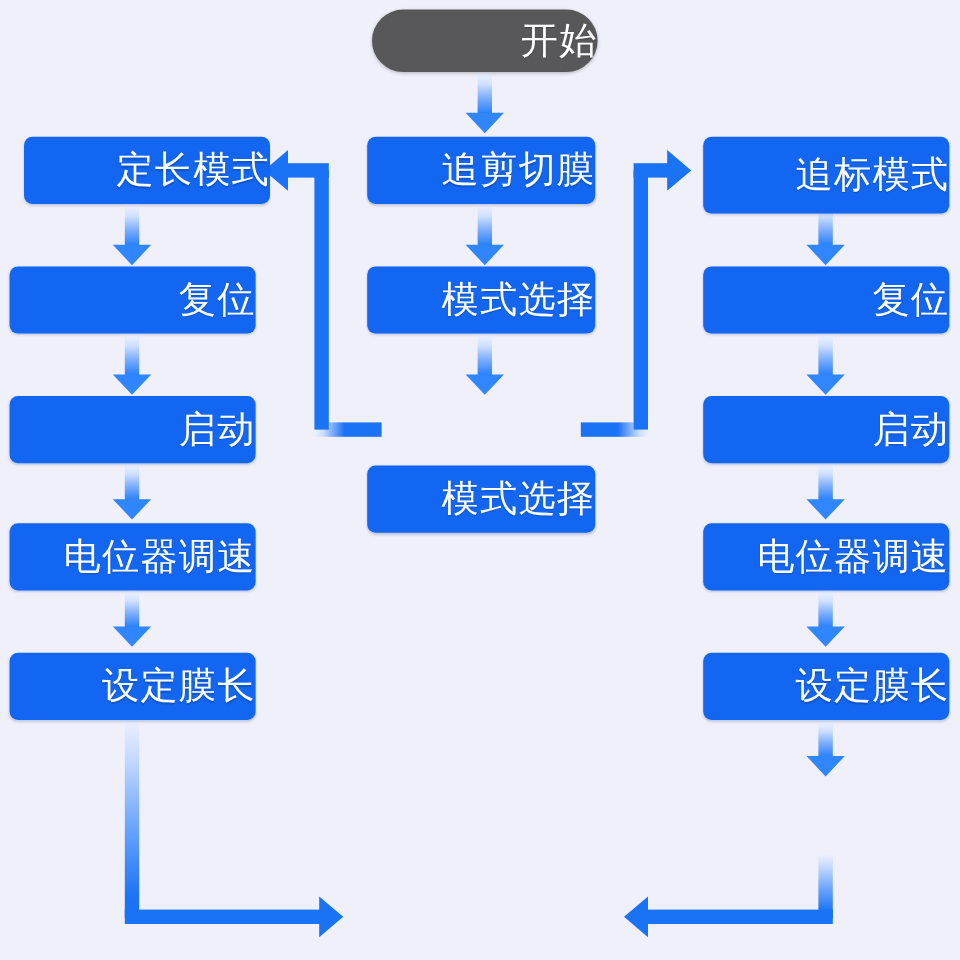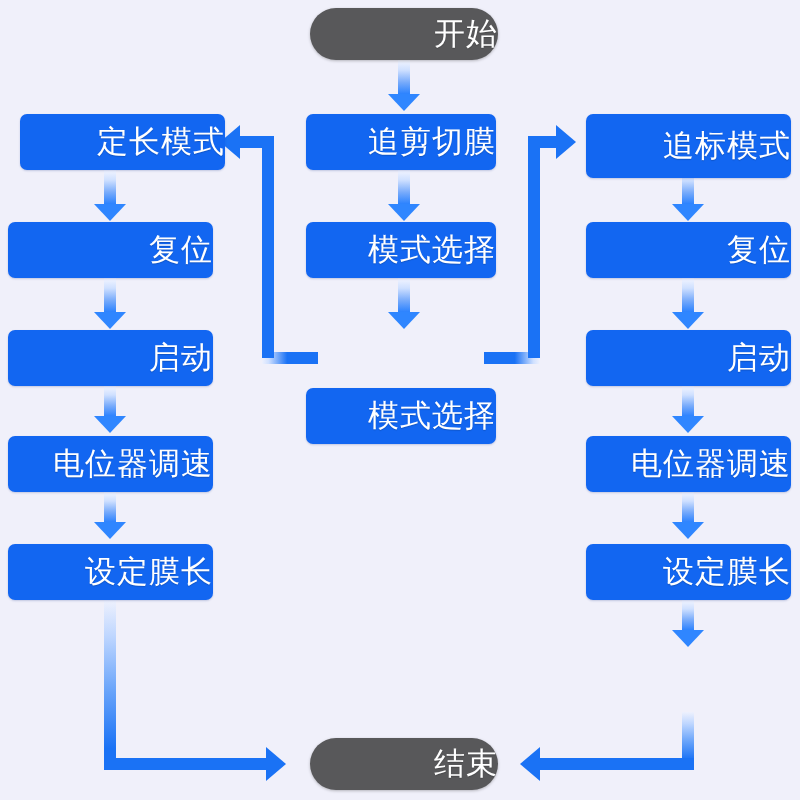--- a/index.html
+++ b/index.html
@@ -188,17 +188,14 @@
   </div>
 
   <div class="seg vshaft" style="left:682px;top:600px;height:32px;"></div>
   <div class="seg vhead" style="left:672px;top:630px;"></div>
 
 
   <div class="seg vfade" style="left:682px;top:712px;height:53px;"></div>
   <div class="seg hsolid" style="left:540px;top:758px;width:154px;"></div>
   <div class="seg hhead-l" style="left:520px;top:747px;"></div>
 
-  <div class="node term" style="left:310px;top:738px;width:188px;height:52px;">
-    <span>结束</span>
-  </div>
 
 </div>
 
 </body></html>

